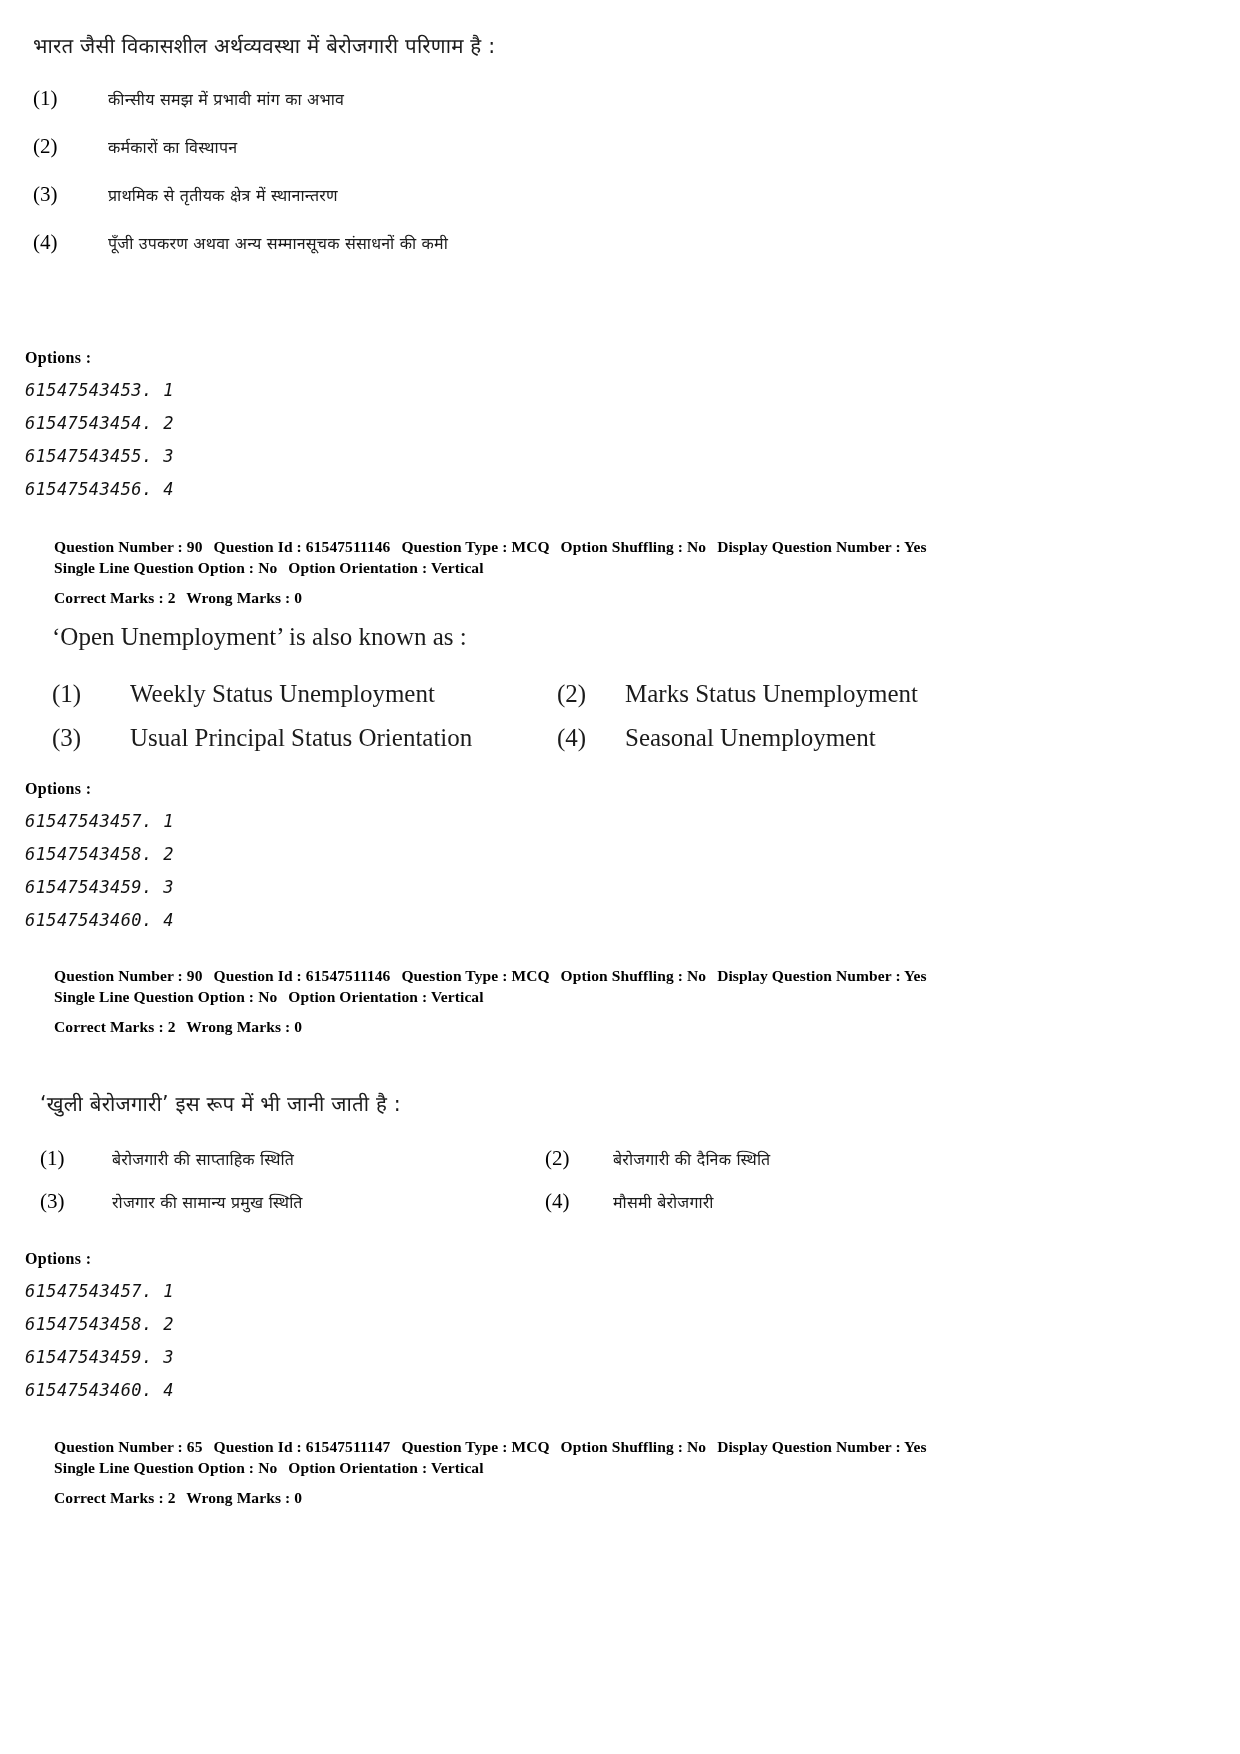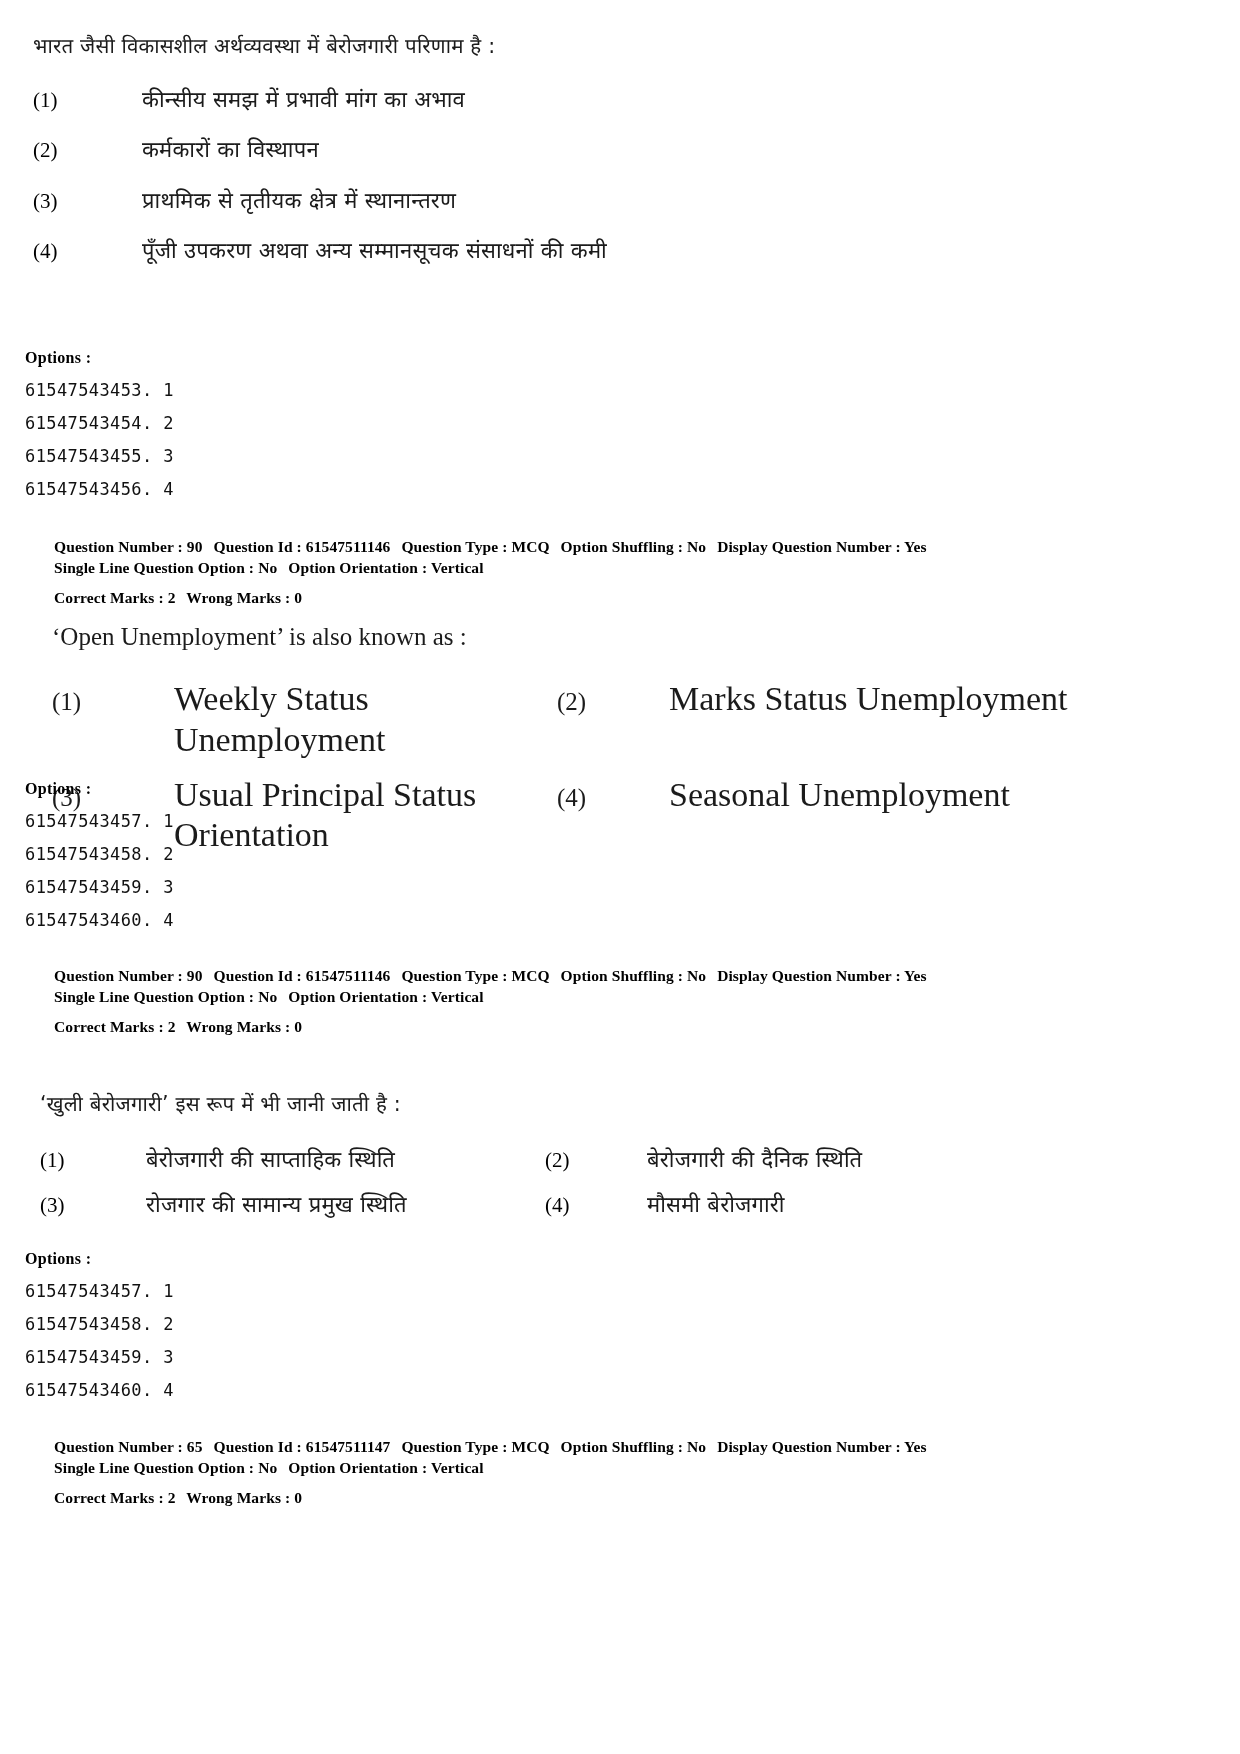--- a/index.html
+++ b/index.html
@@ -27,38 +27,36 @@
   .hindi {
     font-family: "DejaVu Sans", sans-serif;
     color: #1b1b1b;
     letter-spacing: 0.2px;
   }
   .q-hindi-stem {
     font-size: 20.5px;
     line-height: 1.25;
   }
   .opt-hindi {
-    font-size: 22px;
+    font-size: 16px;
     line-height: 1.25;
-    margin-left: 34px;
   }
 
   
   .eng {
     font-family: "Liberation Serif", "DejaVu Serif", serif;
     color: #1b1b1b;
   }
   .q-eng-stem {
     font-size: 25px;
     line-height: 1.2;
   }
   .opt-eng {
-    font-size: 34px;
+    font-size: 25px;
     line-height: 1.2;
-    margin-left: 44px;
   }
 
   
   .opt-row {
     display: flex;
     align-items: baseline;
   }
   .opt-num {
     flex: 0 0 auto;
     font-family: "Liberation Serif", "DejaVu Serif", serif;
@@ -70,20 +68,21 @@
     font-weight: bold;
     font-size: 16px;
     letter-spacing: 0.3px;
   }
   .option-id {
     font-family: "DejaVu Sans Mono", "Liberation Mono", monospace;
     font-size: 17px;
     letter-spacing: 0.4px;
     line-height: 1.95;
     color: #111;
+    font-style: italic;
   }
 
   
   .meta {
     font-family: "Liberation Serif", "DejaVu Serif", serif;
     font-weight: bold;
     font-size: 15.5px;
     line-height: 1.35;
     letter-spacing: 0.1px;
     color: #000;

